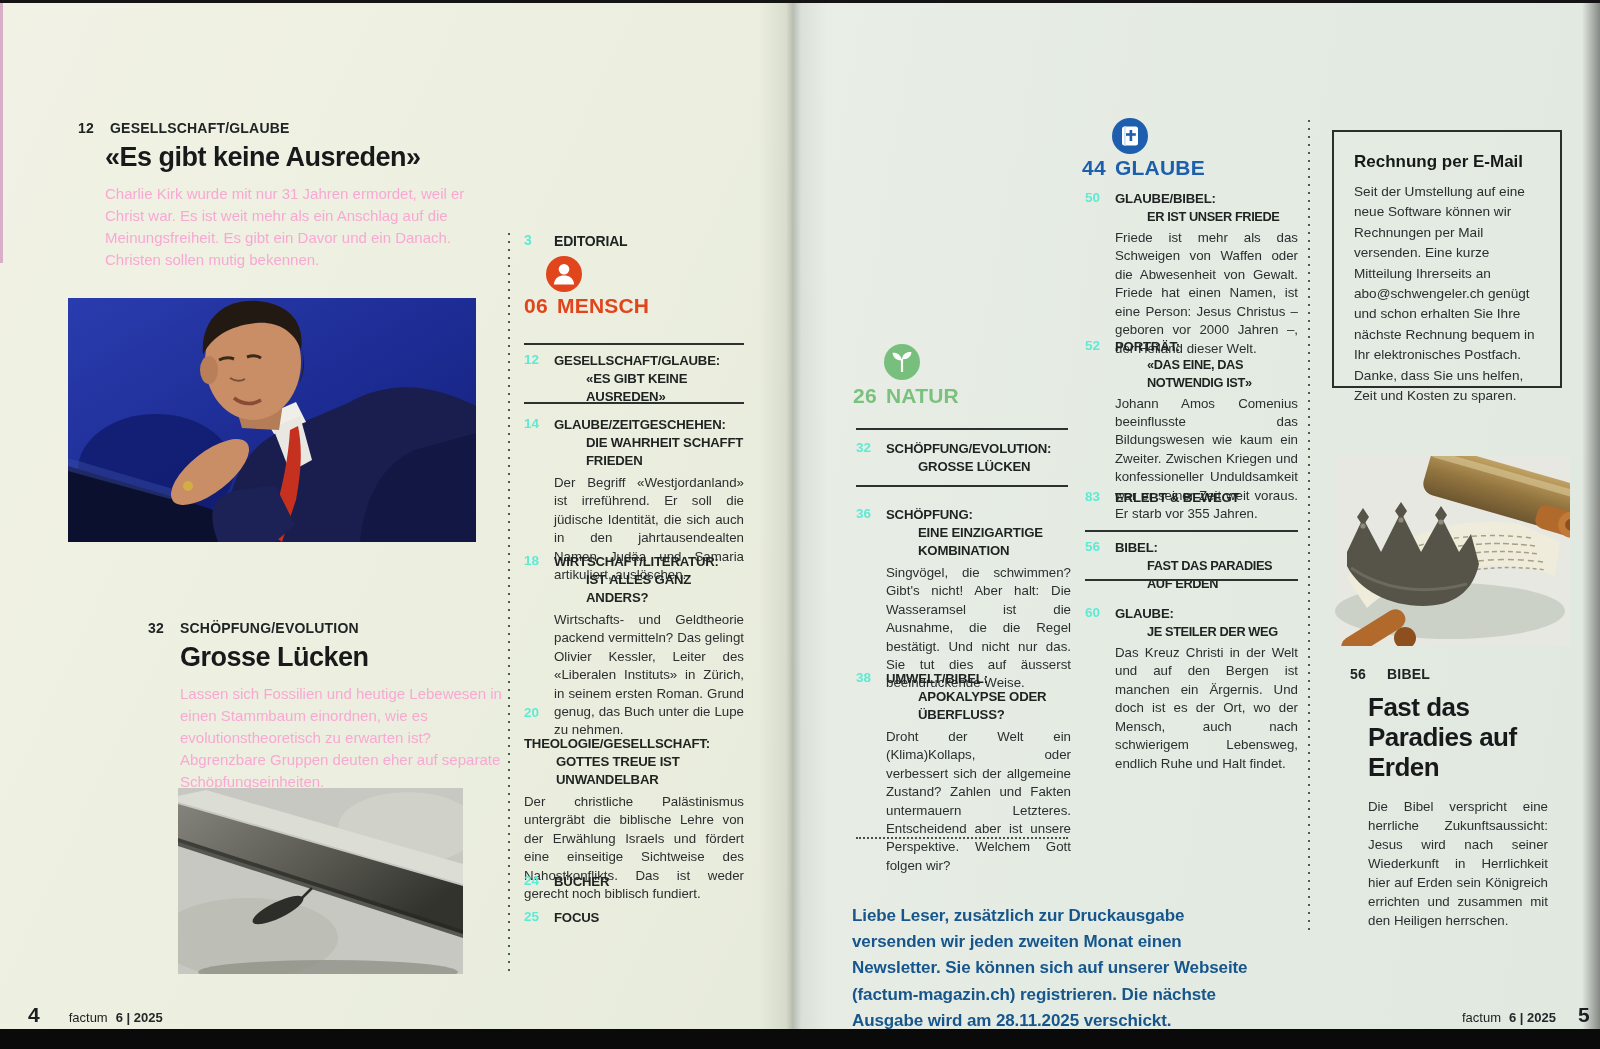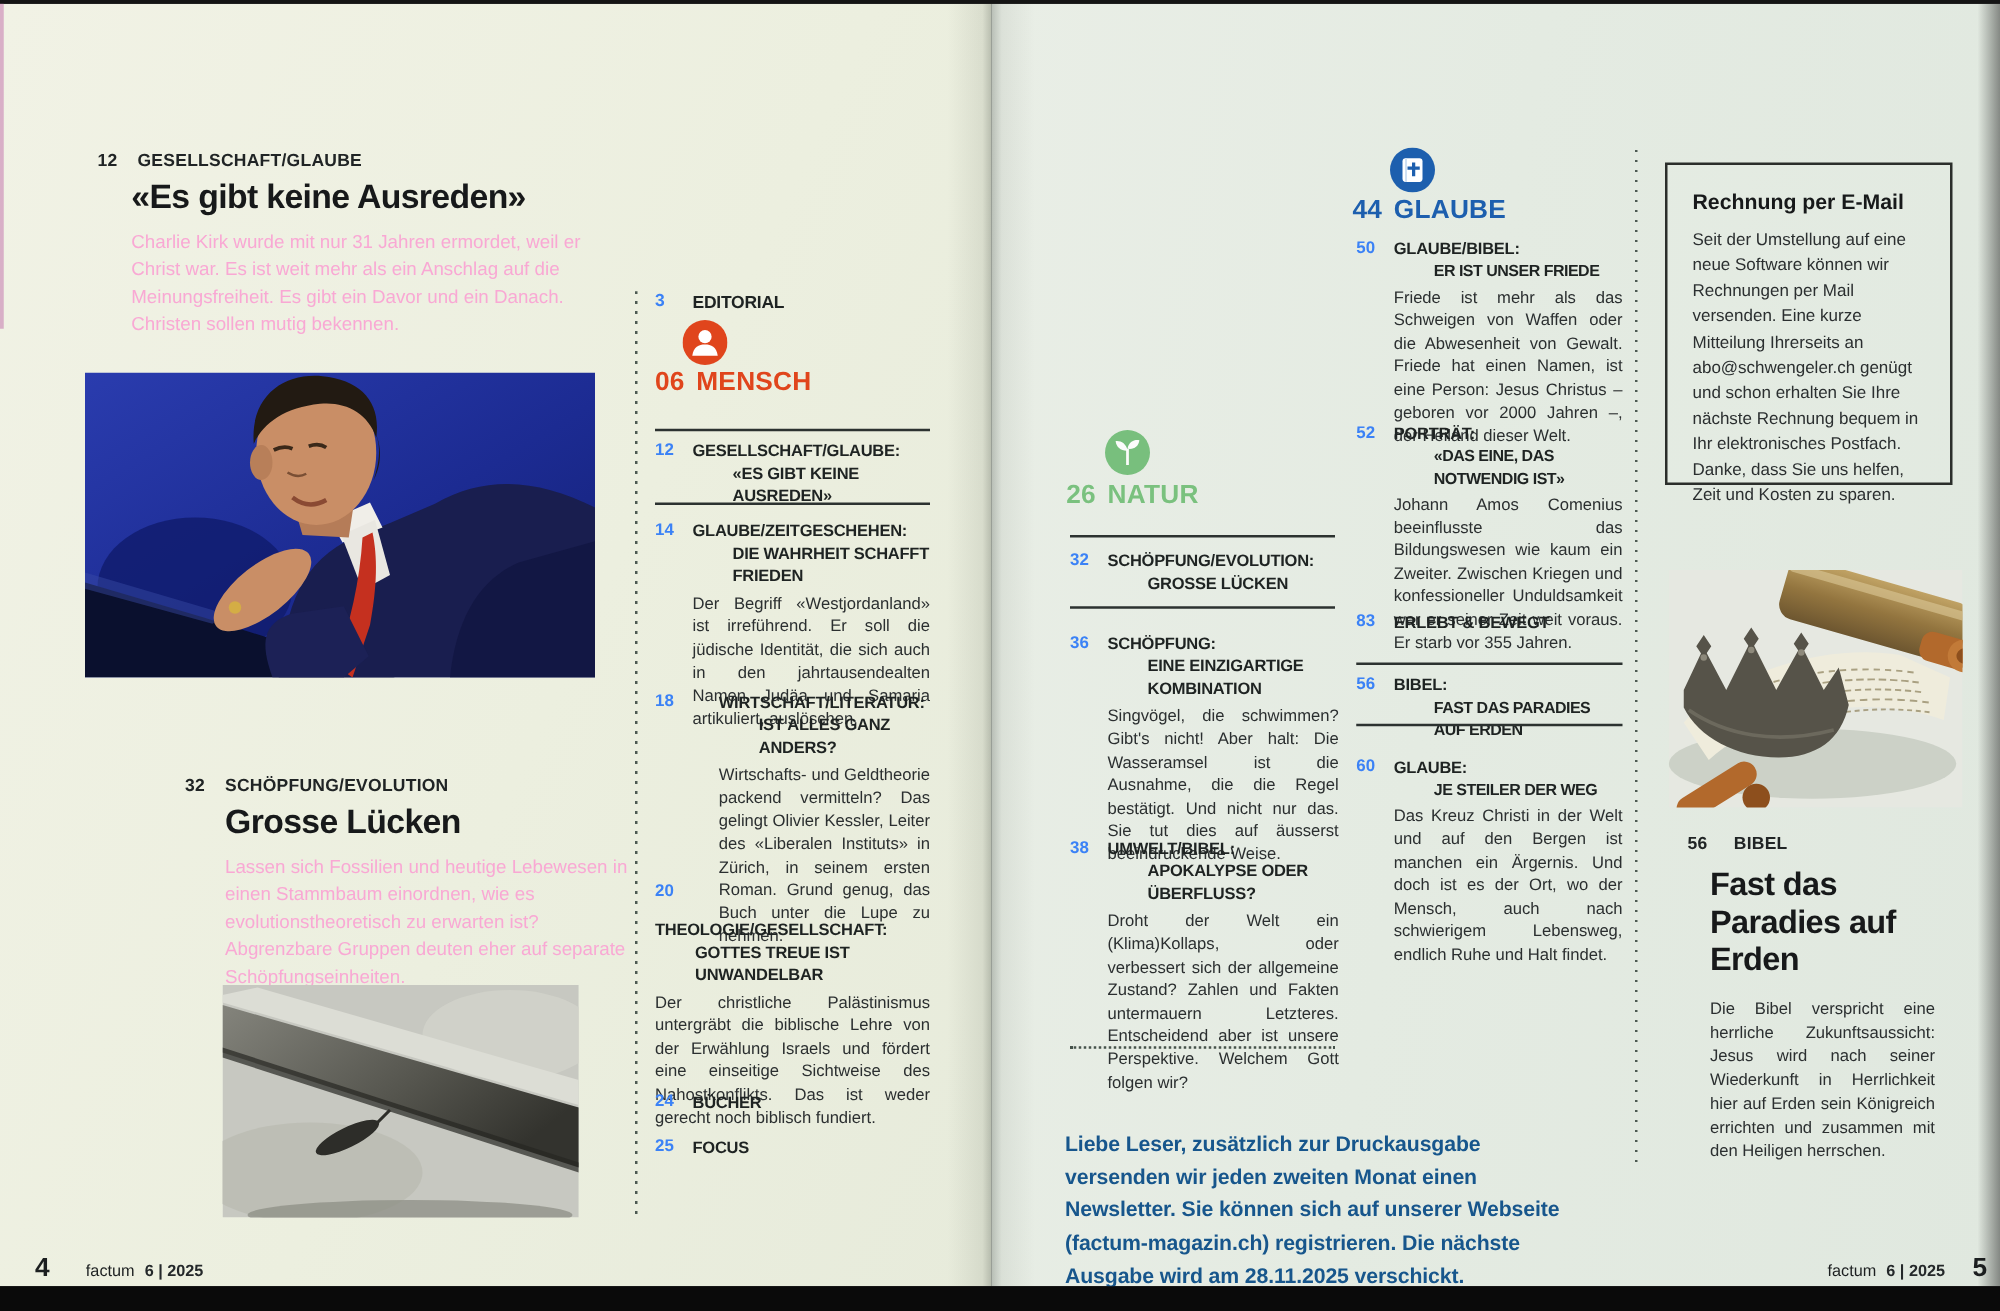--- a/index.html
+++ b/index.html
@@ -44,21 +44,21 @@
   
   .vdots{width:2px;background-image:repeating-linear-gradient(to bottom,#4d5a52 0 2px,transparent 2px 8px);}
   #vdotsA{left:508px;top:233px;height:742px;}
   #vdotsB{left:1308px;top:120px;height:815px;}
 
   .hline{height:2px;background:#2c3230;}
   .dline{height:0;border-top:2px dotted #45524a;}
 
   
   .entry{position:absolute;display:flex;}
-  .entry .n{flex:0 0 30px;font-size:13.5px;font-weight:700;color:#3b82f6;}
+  .entry .n{flex:0 0 30px;font-size:13.5px;font-weight:700;color:#5eead4;}
   .entry .tx{flex:1;}
   .cat,.tt{font-size:13.2px;font-weight:700;line-height:1.38;letter-spacing:-.2px;color:#1e2322;}
   .tt{white-space:pre-line;padding-left:32px;}
   .bd{font-size:13.3px;line-height:1.39;text-align:justify;margin-top:3px;color:#2b2f30;}
 
   .col1{left:524px;width:220px;}
   .col2{left:856px;width:215px;}
   .col3{left:1085px;width:213px;}
   .col3 .n{flex:0 0 30px;}
   .col3 .tt{font-size:12.8px;letter-spacing:-.4px;}
@@ -80,21 +80,21 @@
 
   
   #hl1{left:524px;top:343px;width:220px;}
   #hl2{left:524px;top:402px;width:220px;}
   #hl3{left:856px;top:428px;width:212px;}
   #hl4{left:856px;top:485px;width:212px;}
   #hl5{left:1085px;top:530px;width:213px;}
   #hl6{left:1085px;top:579px;width:213px;}
   #dl1{left:856px;top:837px;width:212px;}
 
-  #e12{top:352px;} #e14{top:416px;} #e18{top:553px;gap:21px;} #e20{top:705px;flex-direction:column;} #e24{top:873px;} #e25{top:909px;}
+  #e12{top:352px;} #e14{top:416px;} #e18{top:553px;} #e20{top:705px;flex-direction:column;} #e24{top:873px;} #e25{top:909px;}
   #e32{top:440px;} #e36{top:506px;} #e38{top:670px;}
   #e50{top:190px;} #e52{top:338px;} #e55{top:489px;} #e56{top:539px;} #e60{top:605px;}
 
   
   #invoiceBox{left:1332px;top:130px;width:230px;height:258px;border:2px solid #2b2e2b;
               box-sizing:border-box;padding:20px 18px 0 20px;background:rgba(255,255,255,.06);}
   #invoiceBox .ib-title{font-size:17px;font-weight:700;color:#17191a;margin-bottom:10px;}
   #invoiceBox .ib-body{font-size:13.6px;line-height:1.5;color:#2b2f30;}
 
   

